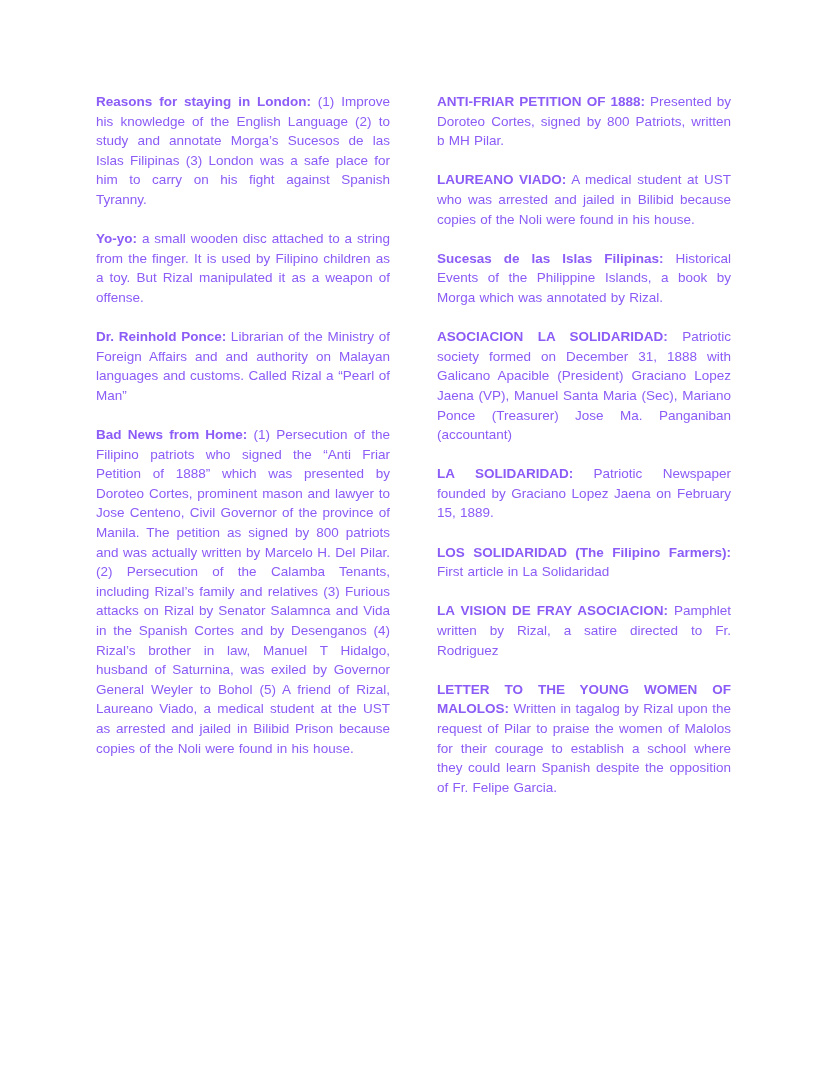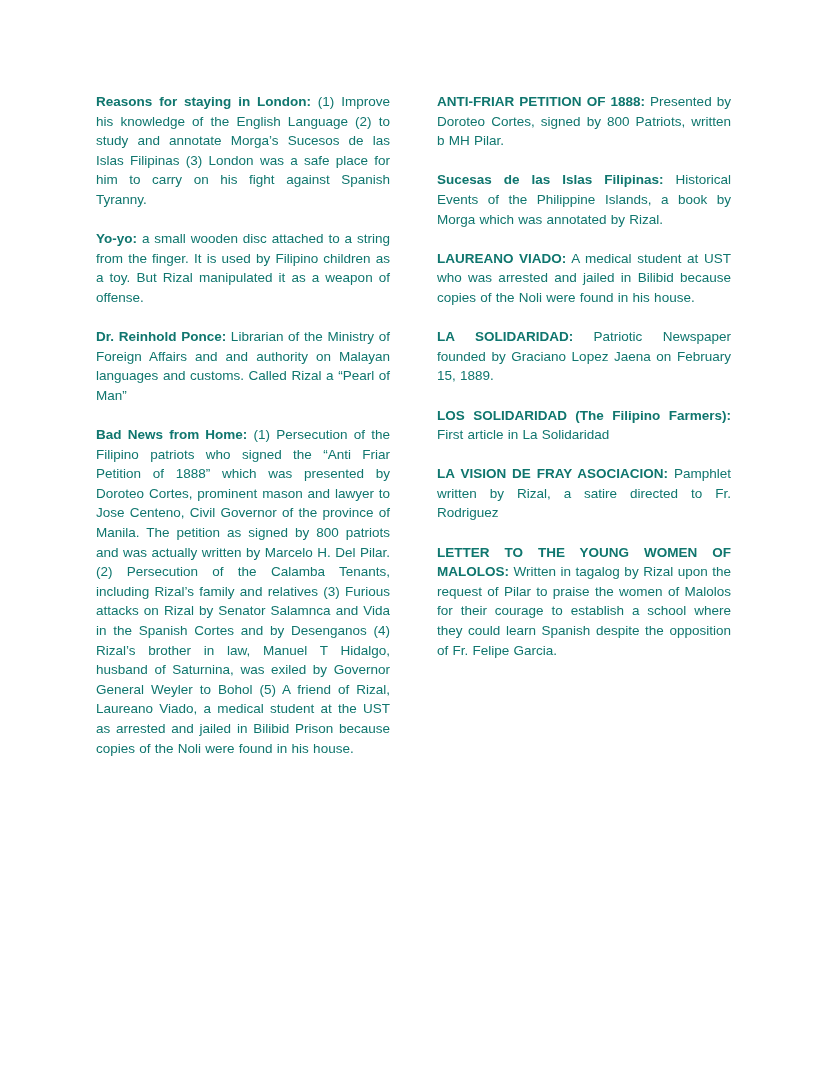--- a/index.html
+++ b/index.html
@@ -20,21 +20,21 @@
     padding: 92px 97px 0 96px;
     gap: 47px;
   }
   .col {
     width: 294px;
     flex: 0 0 294px;
   }
   .para {
     font-size: 13.5px;
     line-height: 19.6px;
-    color: #0f766e;
+    color: #8b5cf6;
     text-align: justify;
     margin-bottom: 19.6px;
     word-spacing: 0.5px;
   }
   .para b { font-weight: bold; }
 </style>
 </head>
 <body>
 
 <div class="page">
@@ -42,22 +42,23 @@
 
     <div class="col">
       <p class="para"><b>Reasons for staying in London:</b><span> (1) Improve his knowledge of the English Language (2) to study and annotate Morga’s Sucesos de las Islas Filipinas (3) London was a safe place for him to carry on his fight against Spanish Tyranny.</span></p>
       <p class="para"><b>Yo-yo:</b><span> a small wooden disc attached to a string from the finger. It is used by Filipino children as a toy. But Rizal manipulated it as a weapon of offense.</span></p>
       <p class="para"><b>Dr. Reinhold Ponce:</b><span> Librarian of the Ministry of Foreign Affairs and and authority on Malayan languages and customs. Called Rizal a “Pearl of Man”</span></p>
       <p class="para"><b>Bad News from Home:</b><span> (1) Persecution of the Filipino patriots who signed the “Anti Friar Petition of 1888” which was presented by Doroteo Cortes, prominent mason and lawyer to Jose Centeno, Civil Governor of the province of Manila. The petition as signed by 800 patriots and was actually written by Marcelo H. Del Pilar. (2) Persecution of the Calamba Tenants, including Rizal’s family and relatives (3) Furious attacks on Rizal by Senator Salamnca and Vida in the Spanish Cortes and by Desenganos (4) Rizal’s brother in law, Manuel T Hidalgo, husband of Saturnina, was exiled by Governor General Weyler to Bohol (5) A friend  of Rizal, Laureano Viado, a medical student at the UST as arrested and jailed in Bilibid Prison because copies of the Noli were found in his house.</span></p>
     </div>
 
     <div class="col">
       <p class="para"><b>ANTI-FRIAR PETITION OF 1888:</b><span> Presented by Doroteo Cortes, signed by 800 Patriots, written b MH Pilar.</span></p>
+      <p class="para"><b>LAUREANO VIADO:</b><span> A medical student at UST who was arrested and jailed in Bilibid because copies of the Noli were found in his house.</span></p>
       <p class="para"><b>Sucesas de las Islas Filipinas:</b><span> Historical Events of the Philippine Islands, a book by Morga which was annotated by Rizal.</span></p>
-      <p class="para"><b>LAUREANO VIADO:</b><span> A medical student at UST who was arrested and jailed in Bilibid because copies of the Noli were found in his house.</span></p>
+      <p class="para"><b>ASOCIACION LA SOLIDARIDAD:</b><span> Patriotic society formed on December 31, 1888 with Galicano Apacible (President) Graciano Lopez Jaena (VP), Manuel Santa Maria (Sec), Mariano Ponce (Treasurer) Jose Ma. Panganiban (accountant)</span></p>
       <p class="para"><b>LA SOLIDARIDAD:</b><span> Patriotic Newspaper founded by Graciano Lopez Jaena on February 15, 1889.</span></p>
       <p class="para"><b>LOS SOLIDARIDAD (The Filipino Farmers):</b><span> First article in La Solidaridad</span></p>
       <p class="para"><b>LA VISION DE FRAY ASOCIACION:</b><span> Pamphlet written by Rizal, a satire directed to Fr. Rodriguez</span></p>
       <p class="para"><b>LETTER TO THE YOUNG WOMEN OF MALOLOS:</b><span> Written in tagalog by Rizal upon the request of Pilar to praise the women of Malolos for their courage to establish a school where they could learn Spanish despite the opposition of Fr. Felipe Garcia.</span></p>
     </div>
 
   </div>
 </div>
 
 </body></html>

